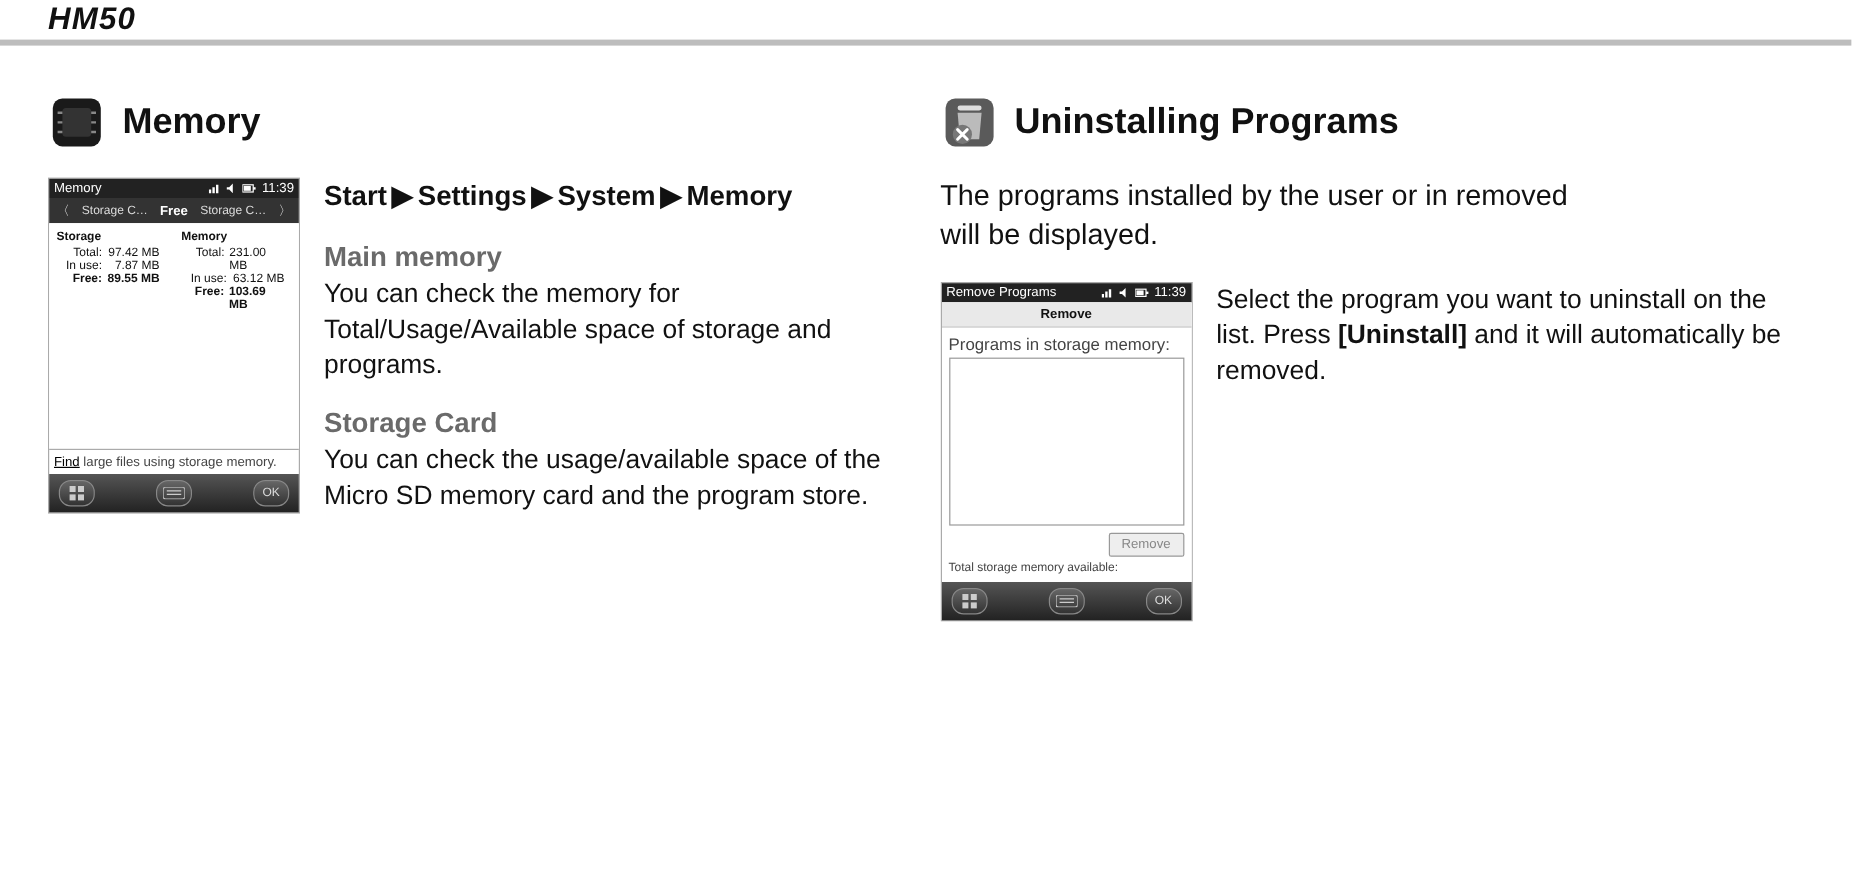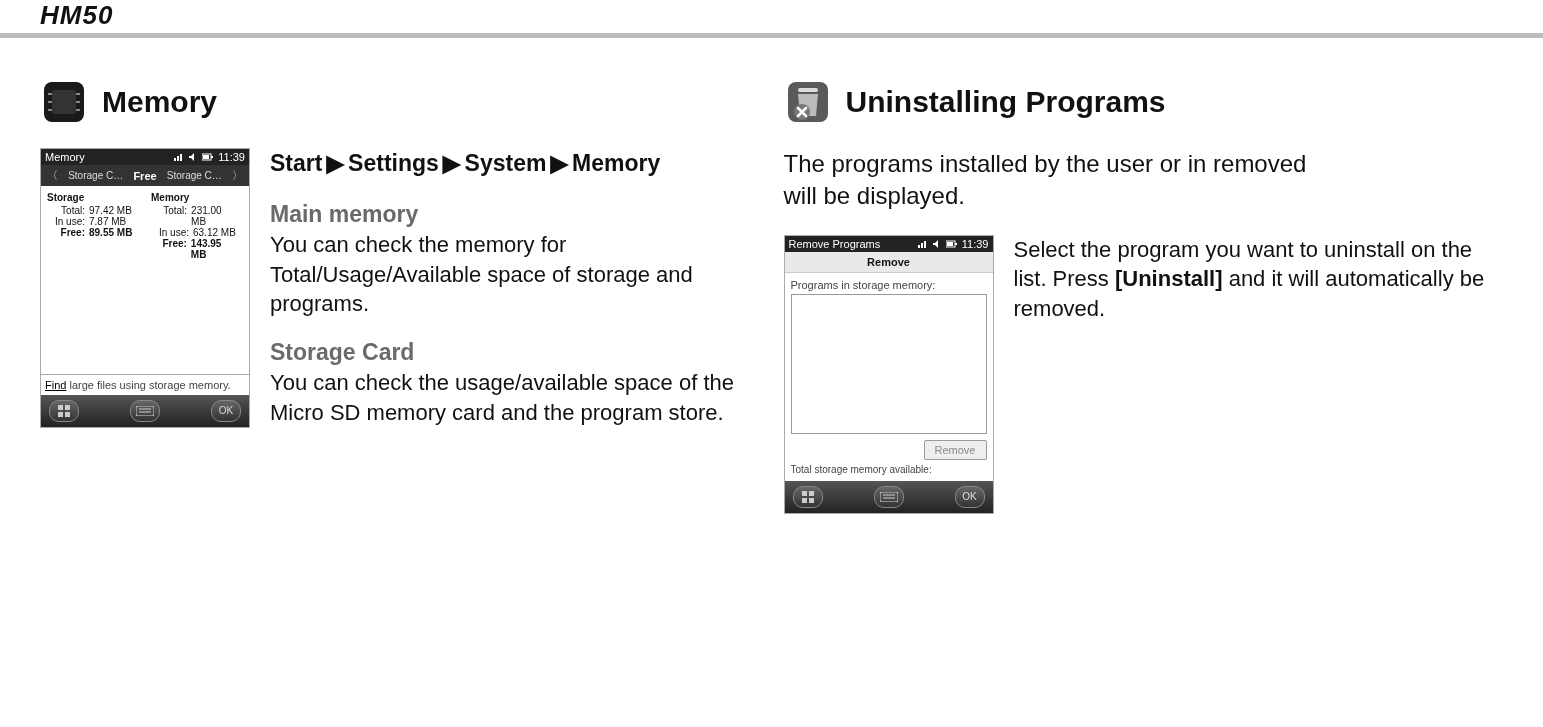--- a/index.html
+++ b/index.html
@@ -92,21 +92,21 @@
     flex: 1;
     background: #fff;
   }
   .cols2 {
     display: flex;
     font-size: 10px;
     gap: 12px;
   }
   .col2 { flex: 1; }
   .col2 .hd { font-weight: bold; margin-bottom: 2px; }
-  .row2 { display: flex; padding-right: 6px; }
+  .row2 { display: flex; justify-content: space-between; padding-right: 6px; }
   .row2 .lb { text-align: right; width: 42px; padding-right: 4px; }
   .row2.bold { font-weight: bold; }
   .findbar {
     border-top: 1px solid #aaa;
     padding: 4px;
     font-size: 11px;
     color: #444;
   }
   .findbar .lnk { color: #000; text-decoration: underline; }
   .softbar {
@@ -252,21 +252,21 @@
               <div class="row2">
                   <span class="lb">Total:</span>
                   <span>231.00 MB</span>
                 </div>
               <div class="row2">
                   <span class="lb">In use:</span>
                   <span>63.12 MB</span>
                 </div>
               <div class="row2 bold">
                   <span class="lb">Free:</span>
-                  <span>143.95 MB</span>
+                  <span>103.69 MB</span>
                 </div>
             </div>
           </div>
         </div>
         <div class="findbar">
           <span class="lnk">Find</span><span> large files using storage memory.</span>
         </div>
         <div class="softbar">
           <div class="softbtn">
             <svg width="14" height="14" viewBox="0 0 14 14">
@@ -336,21 +336,21 @@
                   <rect x="0" y="1" width="9" height="6" stroke="#fff" fill="none"></rect>
                   <rect x="9" y="3" width="2" height="2" fill="#fff"></rect>
                   <rect x="1" y="2" width="6" height="4" fill="#fff"></rect>
                 </svg>
             </span>
             <span>11:39</span>
           </span>
         </div>
         <div class="remove-body">
           <div class="remove-title">Remove</div>
-          <div style="font-size:11px;color:#444;margin-bottom:3px">Programs in storage memory:</div>
+          <div style="font-size:14px;color:#444;margin-bottom:3px">Programs in storage memory:</div>
           <div class="listbox"></div>
           <div class="remove-row">
             <div class="remove-btn">Remove</div>
           </div>
           <div class="avail">Total storage memory available:</div>
         </div>
         <div class="softbar">
           <div class="softbtn">
             <svg width="14" height="14" viewBox="0 0 14 14">
                 <rect x="1" y="1" width="5" height="5" fill="#ccc"></rect>

